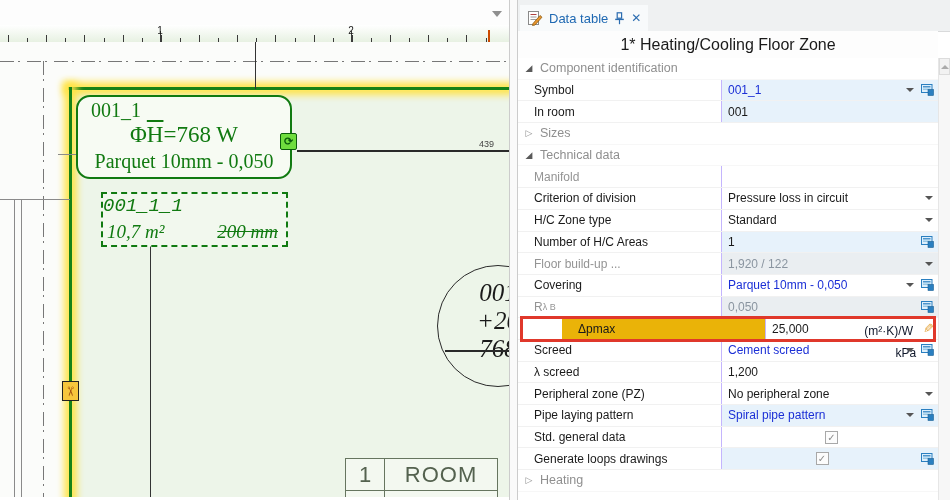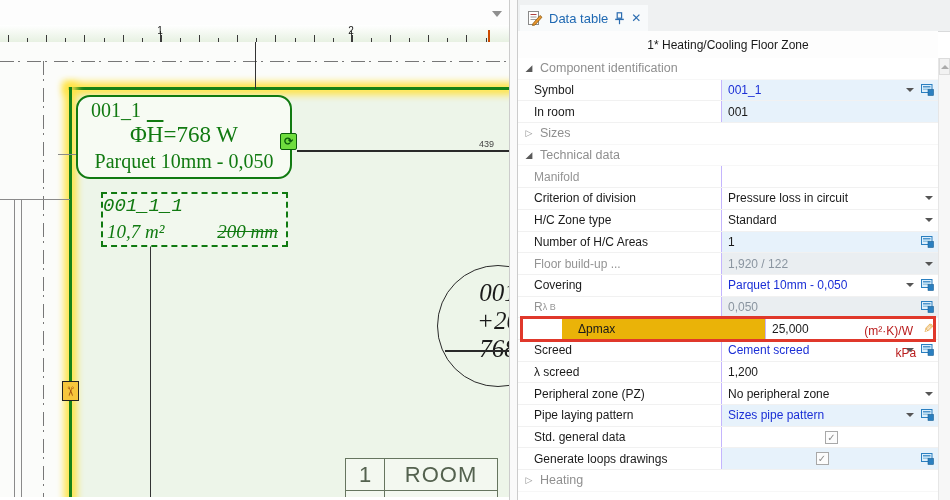--- a/index.html
+++ b/index.html
@@ -77,41 +77,41 @@
   .splitter{position:absolute;left:509px;top:0;width:9px;height:500px;box-sizing:border-box;
     background:#fafafa;border-left:1px solid #ccc;border-right:1px solid #ccc;}
 
   
   .panel{position:absolute;left:518px;top:0;width:432px;height:500px;background:#fff;font-size:12px;color:#1a1a1a;}
   .tabstrip{position:absolute;left:0;top:0;right:0;height:31px;background:#eff1f2;border-bottom:1px solid #d9dadb;}
   .tab{position:absolute;left:2px;top:5px;height:26px;background:#f8fafb;display:flex;align-items:center;
     padding:0 7px;gap:6px;color:#1e68b2;font-size:13px;}
   .pin,.close{color:#2b6cb0;font-size:12px;line-height:1;cursor:default;}
   .titlebar{position:absolute;left:0;top:31px;right:12px;height:27px;background:#fdfdfd;
-    display:flex;align-items:center;justify-content:center;font-size:12px;color:#1a1a1a;}
+    display:flex;align-items:center;justify-content:center;font-size:16px;color:#1a1a1a;}
 
   .rows{position:absolute;left:0;top:58px;right:12px;bottom:0;}
   .row{height:21.7px;box-sizing:border-box;display:flex;border-bottom:1px solid #f1f1f1;position:relative;}
   .row.section{align-items:center;gap:6px;padding-left:6px;color:#8f8f8f;font-size:12.5px;border-bottom:1px solid #f7f7f7;}
   .expander{font-size:9px;color:#5a5a5a;width:10px;text-align:center;font-style:normal;}
   .expander.closed{color:#8f8f8f;}
   .cell-label{width:204px;box-sizing:border-box;display:flex;align-items:center;padding-left:16px;
     border-right:1px solid #c4b5fd;}
   .cell-label sub{font-size:9px;}
   .lab-dis{color:#949494;}
   .lab-sel{background:#eab308;margin-left:44px;}
   .cell-value{flex:1;display:flex;align-items:center;padding:0 3px 0 6px;gap:4px;position:relative;}
   .bg-blue{background:#e7f2fb;}
   .bg-gray{background:#eaeef1;}
   .bg-sel{background:#ccdcea;}
   .val{flex:1;white-space:nowrap;overflow:hidden;}
   .val.center{display:flex;justify-content:center;}
   .link{color:#1b2fd6;}
   .dis{color:#8a95a0;}
-  .unit{color:#b91c1c;margin-right:3px;margin-top:48px;}
+  .unit{color:#0f172a;margin-right:3px;margin-top:48px;}
   .dd{width:12px;display:flex;justify-content:center;}
   .dd i{width:0;height:0;border-left:4px solid transparent;border-right:4px solid transparent;border-top:4px solid #555;}
   .mon{width:15px;display:flex;align-items:center;justify-content:center;}
   .pencil{color:#e3a238;font-size:13px;transform:scaleX(-1);margin-right:1px;}
   .checkbox{width:13px;height:13px;box-sizing:border-box;border:1px solid #a8a8a8;background:#fcfcfc;
     display:flex;align-items:center;justify-content:center;font-size:10px;color:#8c8c8c;}
   .redbox{position:absolute;left:2px;right:2px;top:-2px;bottom:-3px;border:3px solid #e0382b;z-index:5;pointer-events:none;}
 
   .scroll{position:absolute;top:58px;right:0;width:12px;bottom:0;background:#f7f7f7;border-left:1px solid #e6e6e6;box-sizing:border-box;}
   .scroll-btn{height:15px;background:#f2f2f2;border:1px solid #dcdcdc;display:flex;align-items:center;justify-content:center;}
@@ -417,21 +417,21 @@
           <span class="dd">
             <i></i>
           </span>
         </div>
       </div>
       <div class="row">
         <div class="cell-label">
           <span>Pipe laying pattern</span>
         </div>
         <div class="cell-value bg-blue">
-          <span class="val link">Sizes pipe pattern</span>
+          <span class="val link">Spiral pipe pattern</span>
           <span class="dd">
             <i></i>
           </span>
           <span class="mon">
             <svg width="13" height="12" viewBox="0 0 13 12">
               <rect x="0.5" y="0.5" width="10.5" height="8" fill="#ddeffc" stroke="#2a7fc0"></rect>
               <rect x="2" y="2.2" width="7.5" height="1.2" fill="#2a7fc0"></rect>
               <rect x="2" y="4.6" width="7.5" height="1.2" fill="#85bddf"></rect>
               <rect x="7" y="5.5" width="5.5" height="6" fill="#2a7fc0" stroke="#1a5f94" stroke-width="0.6"></rect>
             </svg>

